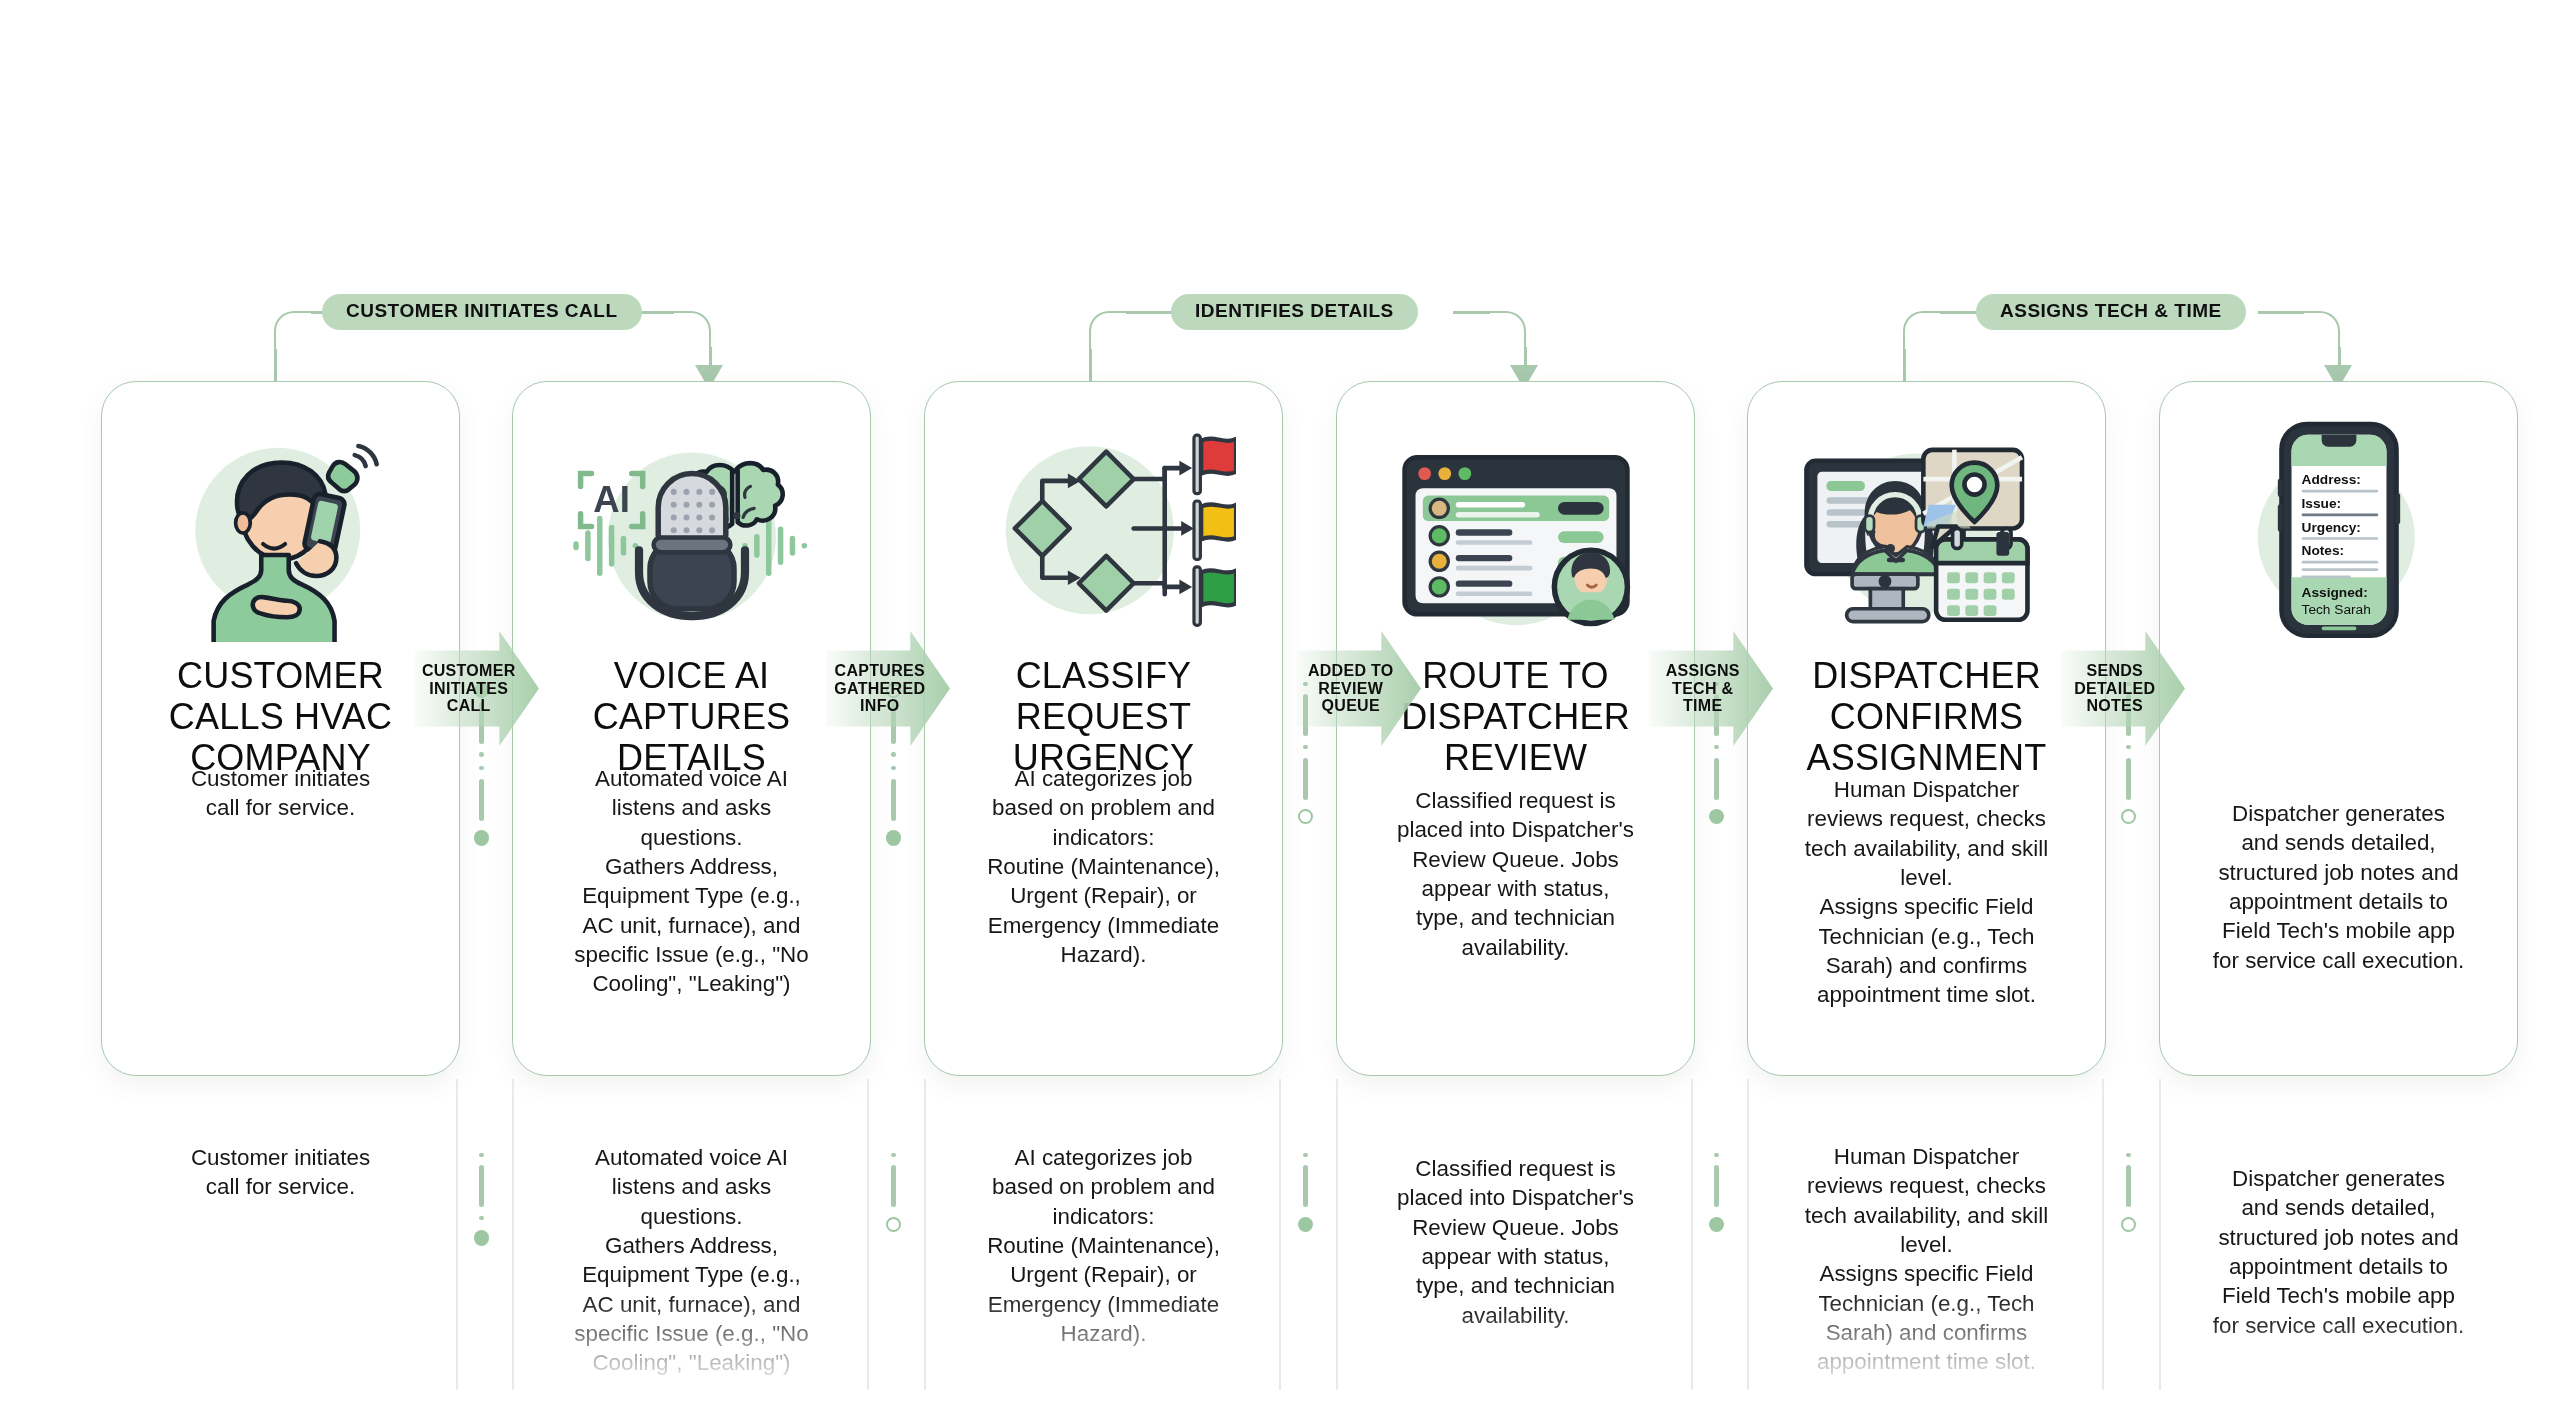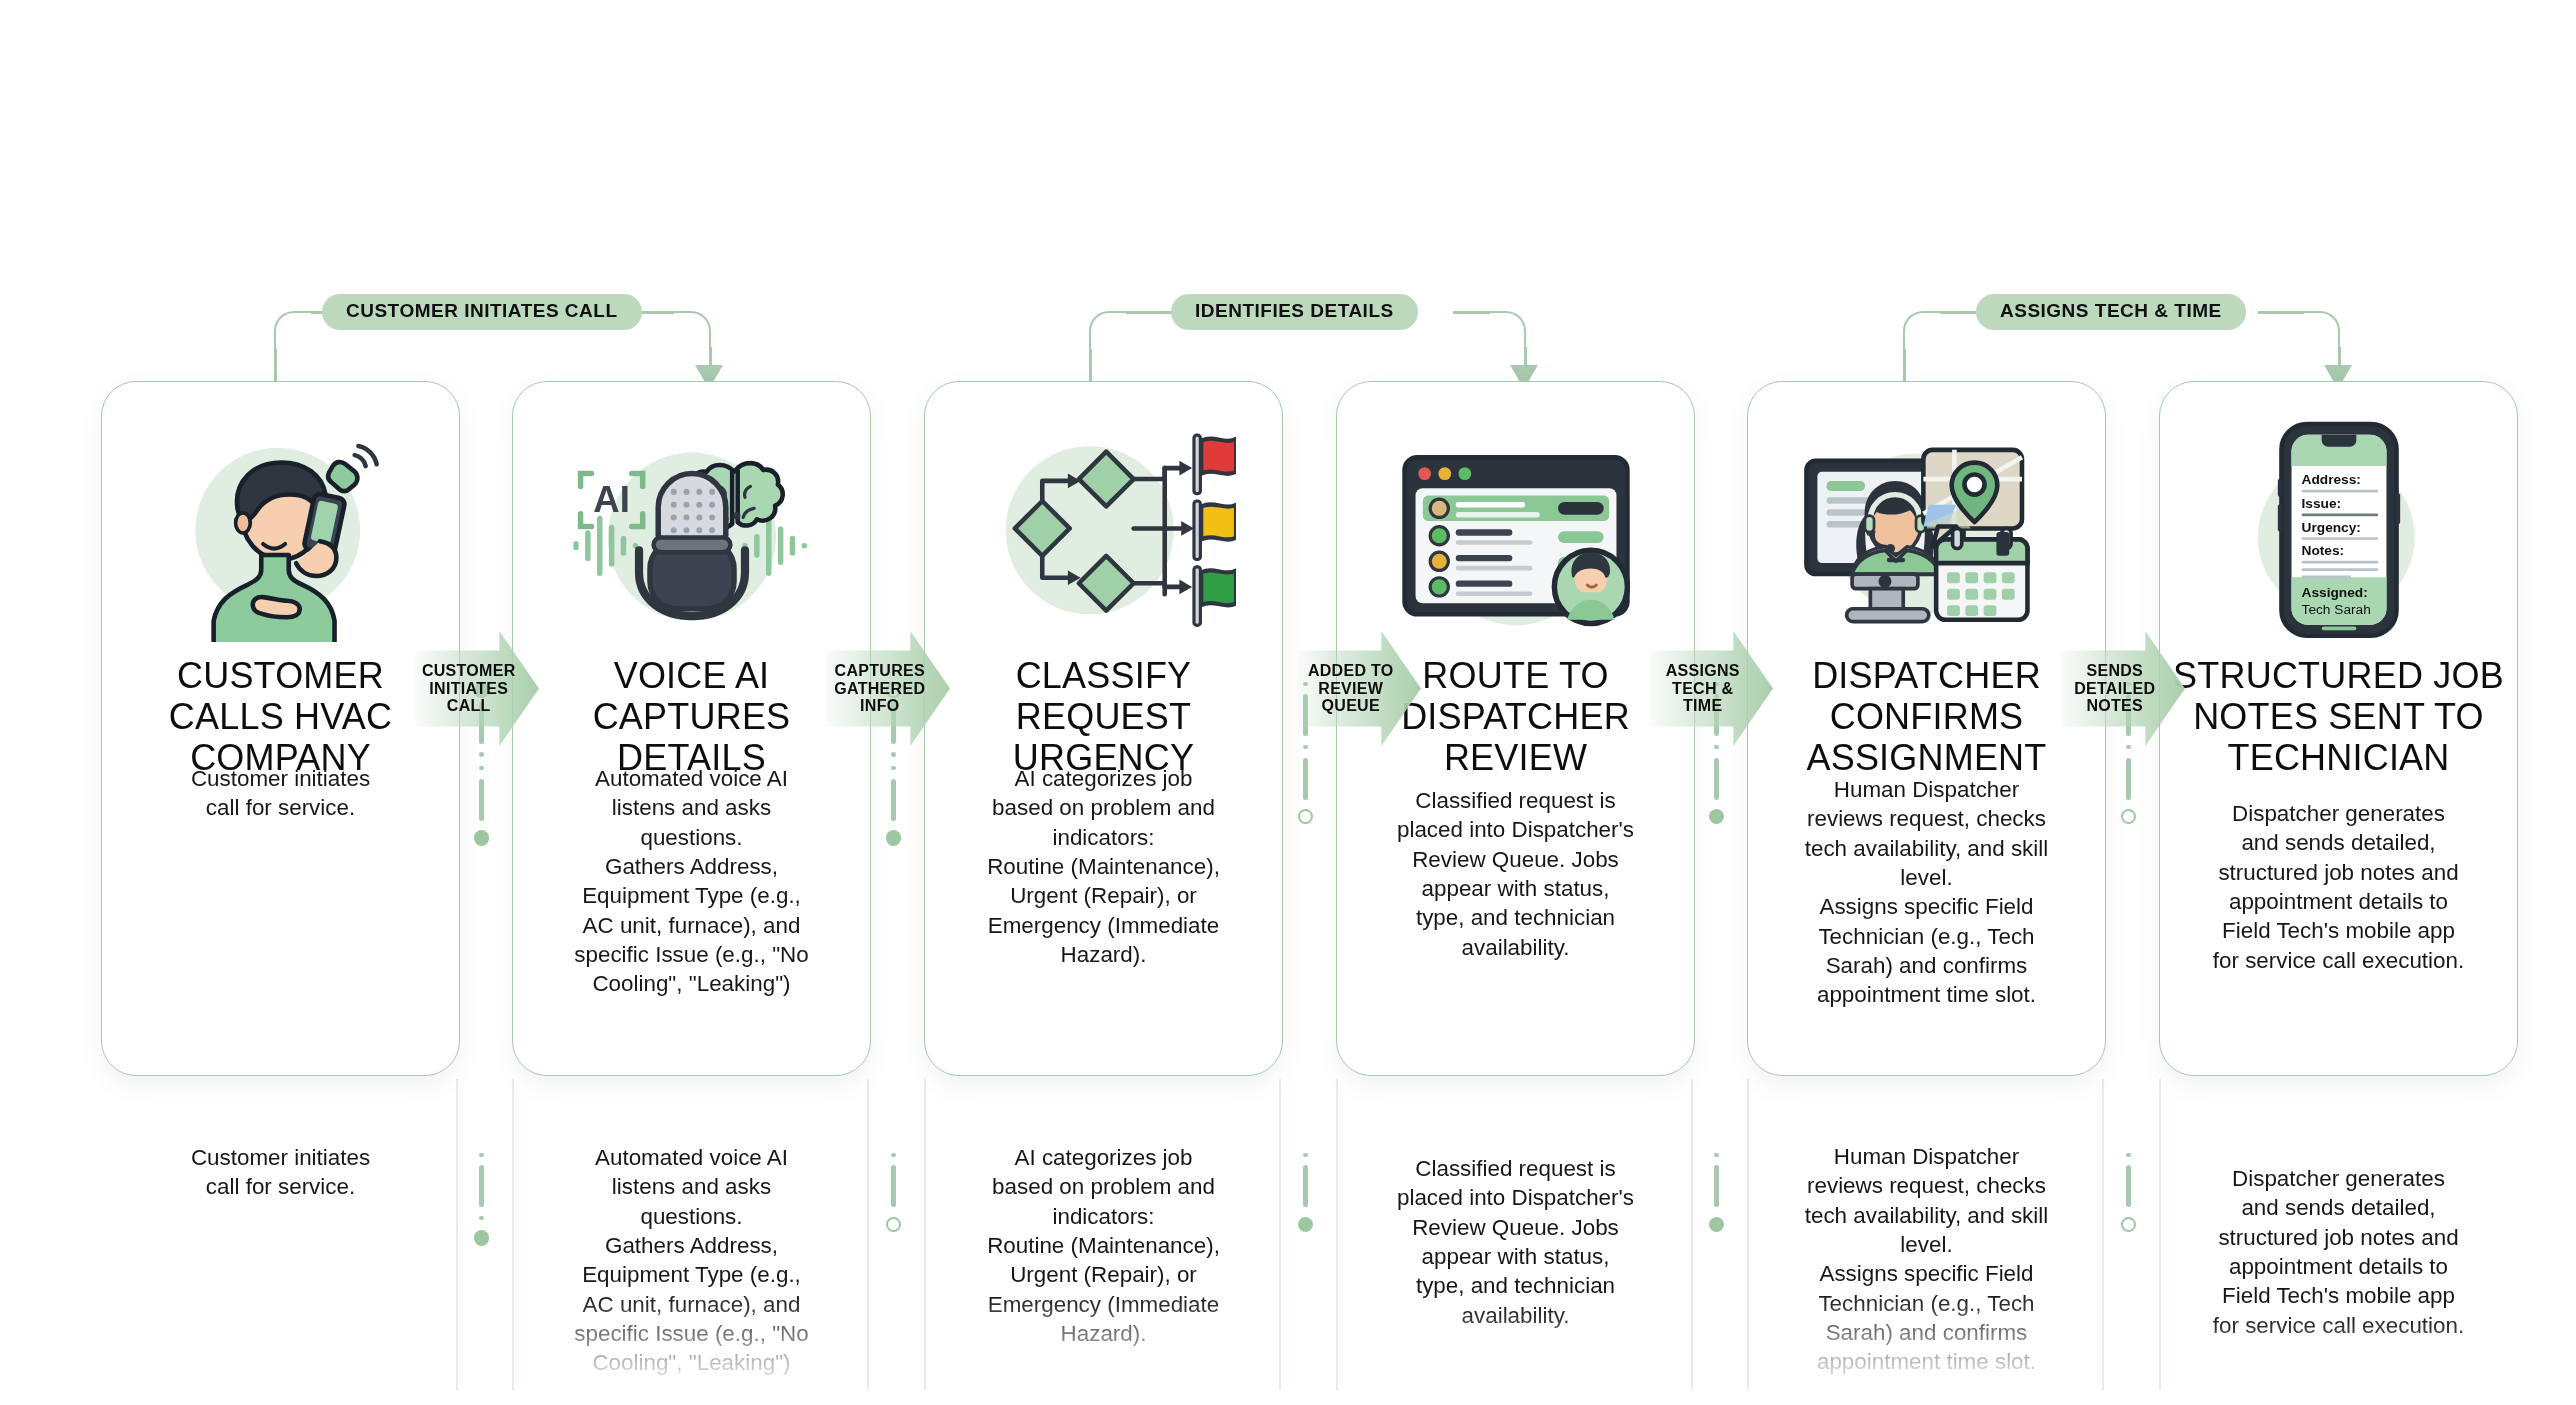--- a/index.html
+++ b/index.html
@@ -463,23 +463,20 @@
         <rect x="74" y="140" width="84" height="3" rx="1.5" fill="#b9c3ca"></rect>
         <text x="74" y="160" font-family="Liberation Sans, sans-serif" font-size="15" font-weight="700" fill="#101010">Notes:</text>
         <rect x="74" y="166" width="84" height="3" rx="1.5" fill="#b9c3ca"></rect>
         <rect x="74" y="174" width="84" height="3" rx="1.5" fill="#b9c3ca"></rect>
         <rect x="74" y="182" width="54" height="3" rx="1.5" fill="#b9c3ca"></rect>
         <text x="74" y="206" font-family="Liberation Sans, sans-serif" font-size="15" font-weight="700" fill="#101010">Assigned:</text>
         <text x="74" y="224" font-family="Liberation Sans, sans-serif" font-size="15" fill="#101010">Tech Sarah</text>
         <rect x="96" y="238" width="38" height="4" rx="2" fill="#8cc896"></rect>
       </svg>
     </div>
-    <div class="card-title">STRUCTURED JOB
-NOTES SENT TO
-TECHNICIAN</div>
     <div class="card-body" style="top:417px;">Dispatcher generates
 and sends detailed,
 structured job notes and
 appointment details to
 Field Tech's mobile app
 for service call execution.</div>
   </div>
 
   <div class="chev" style="left:403px;">
     <div class="shape"></div>

